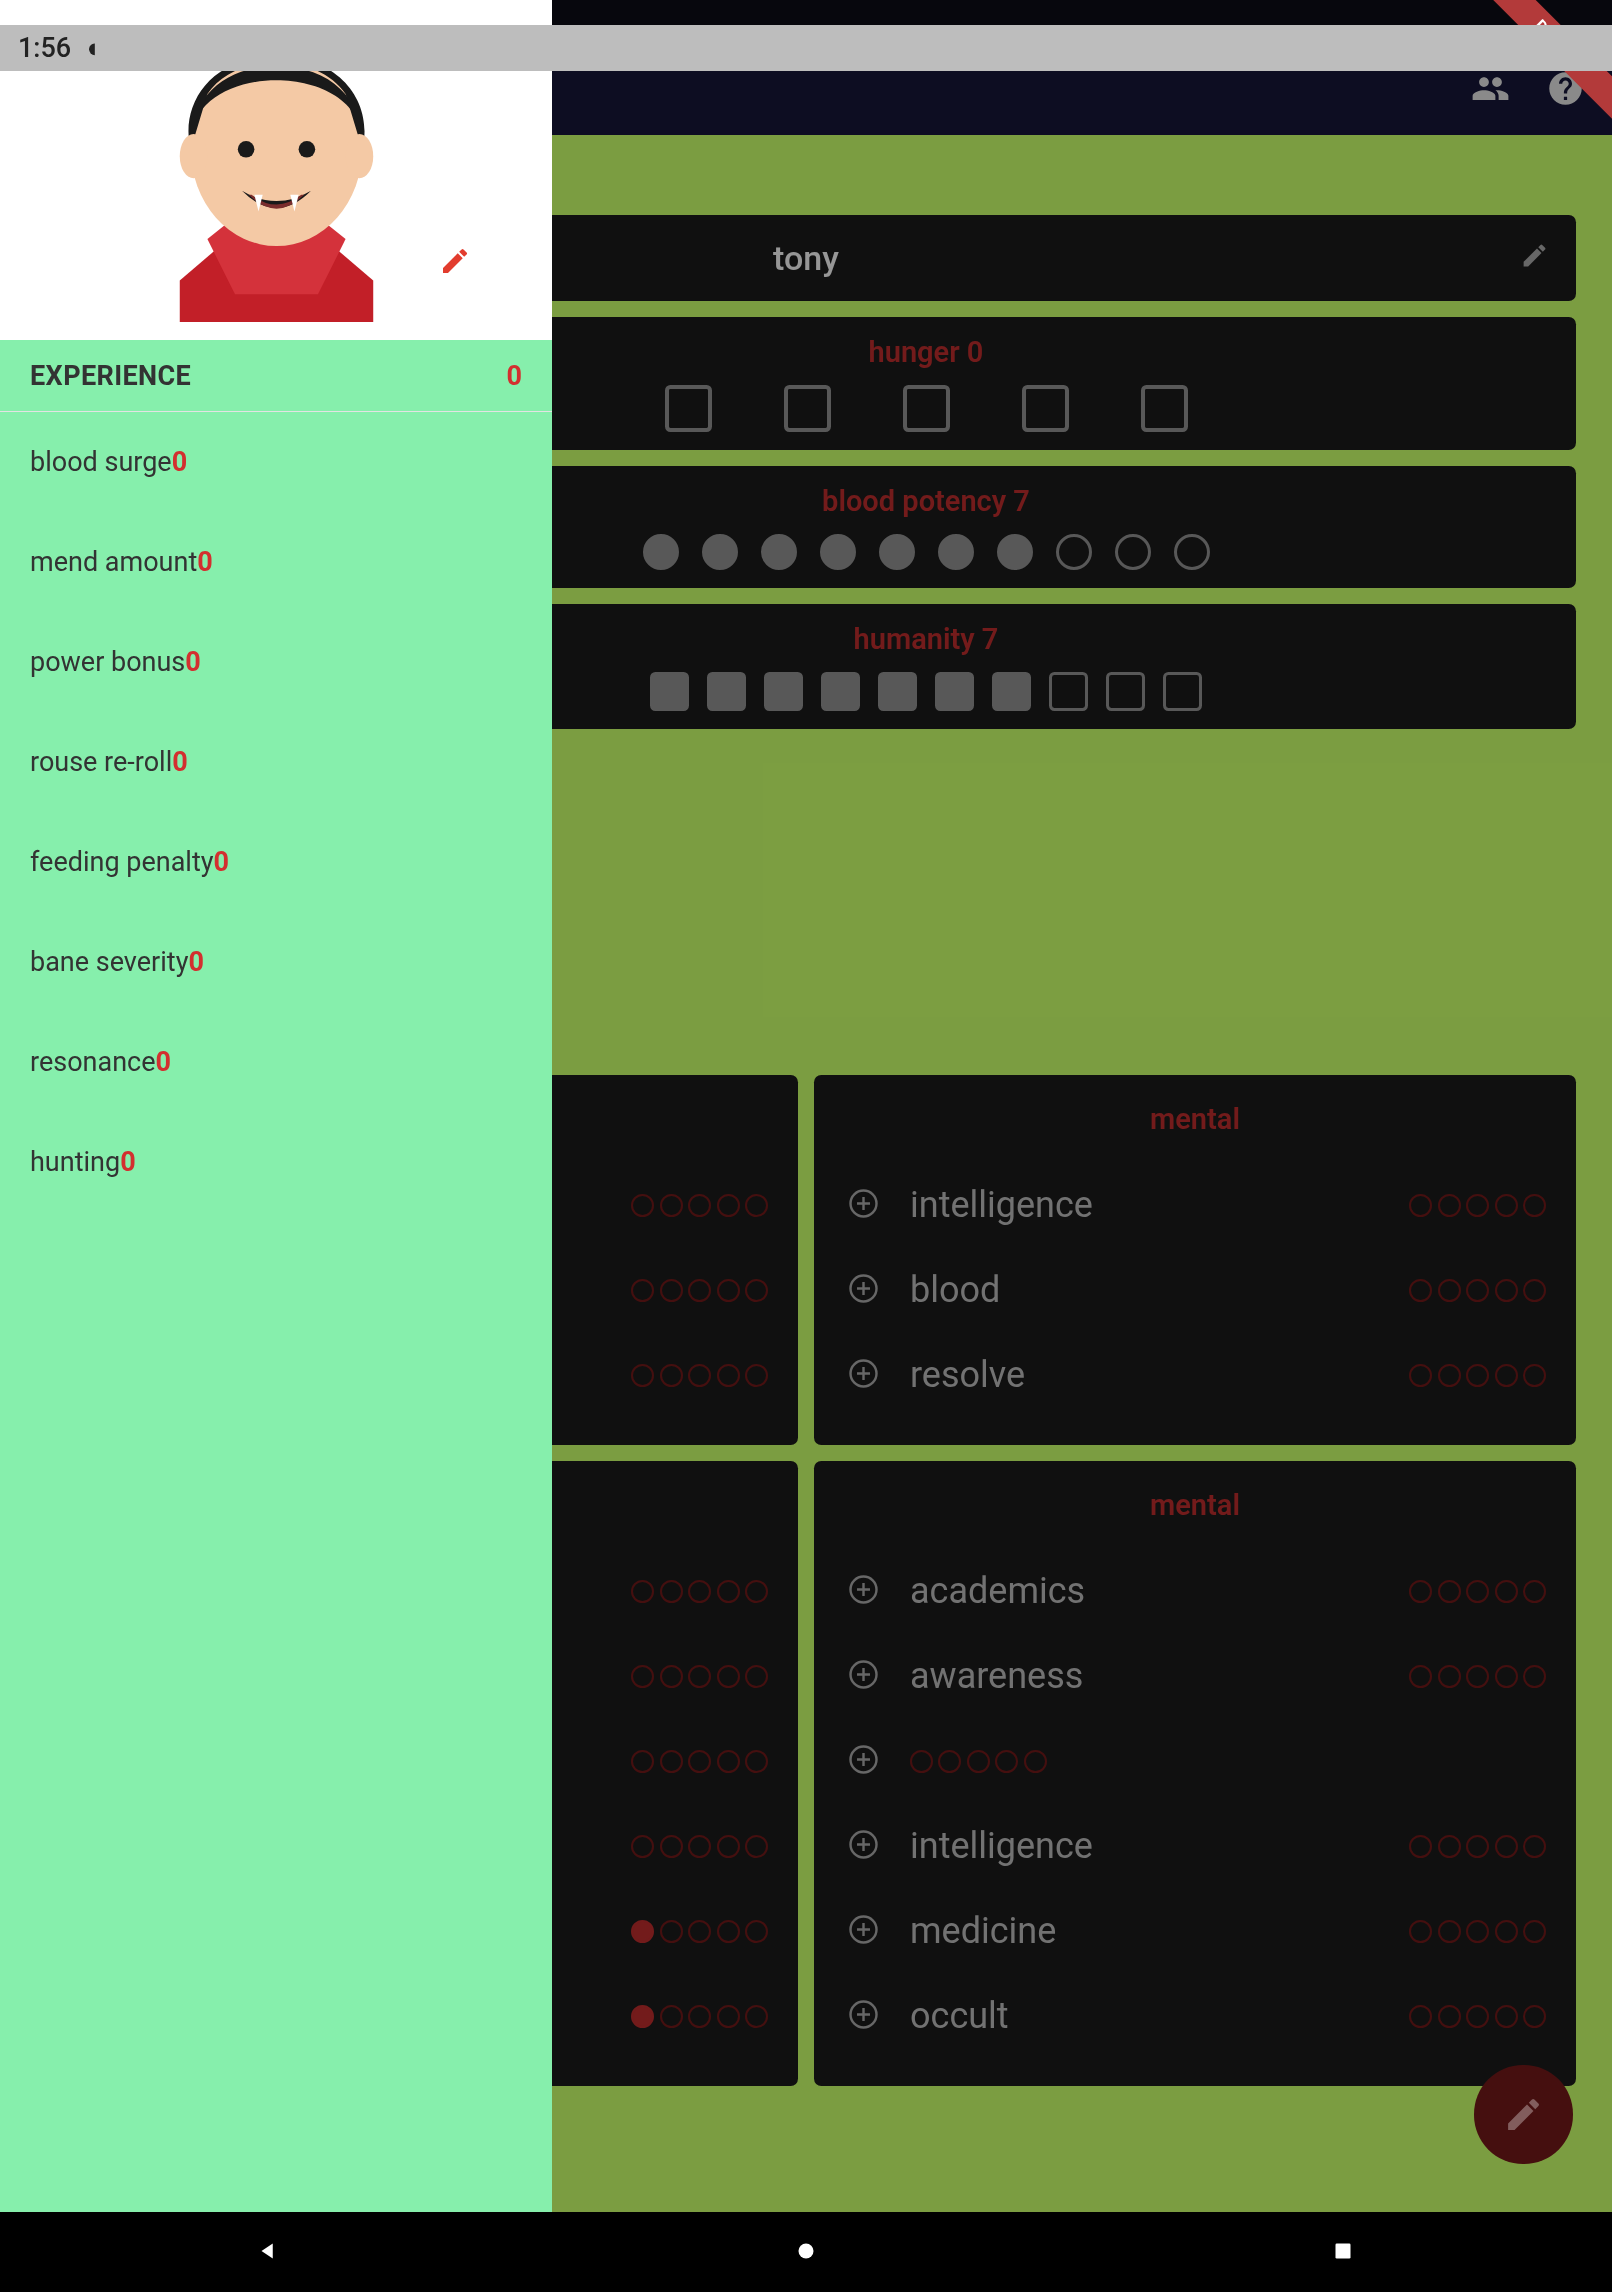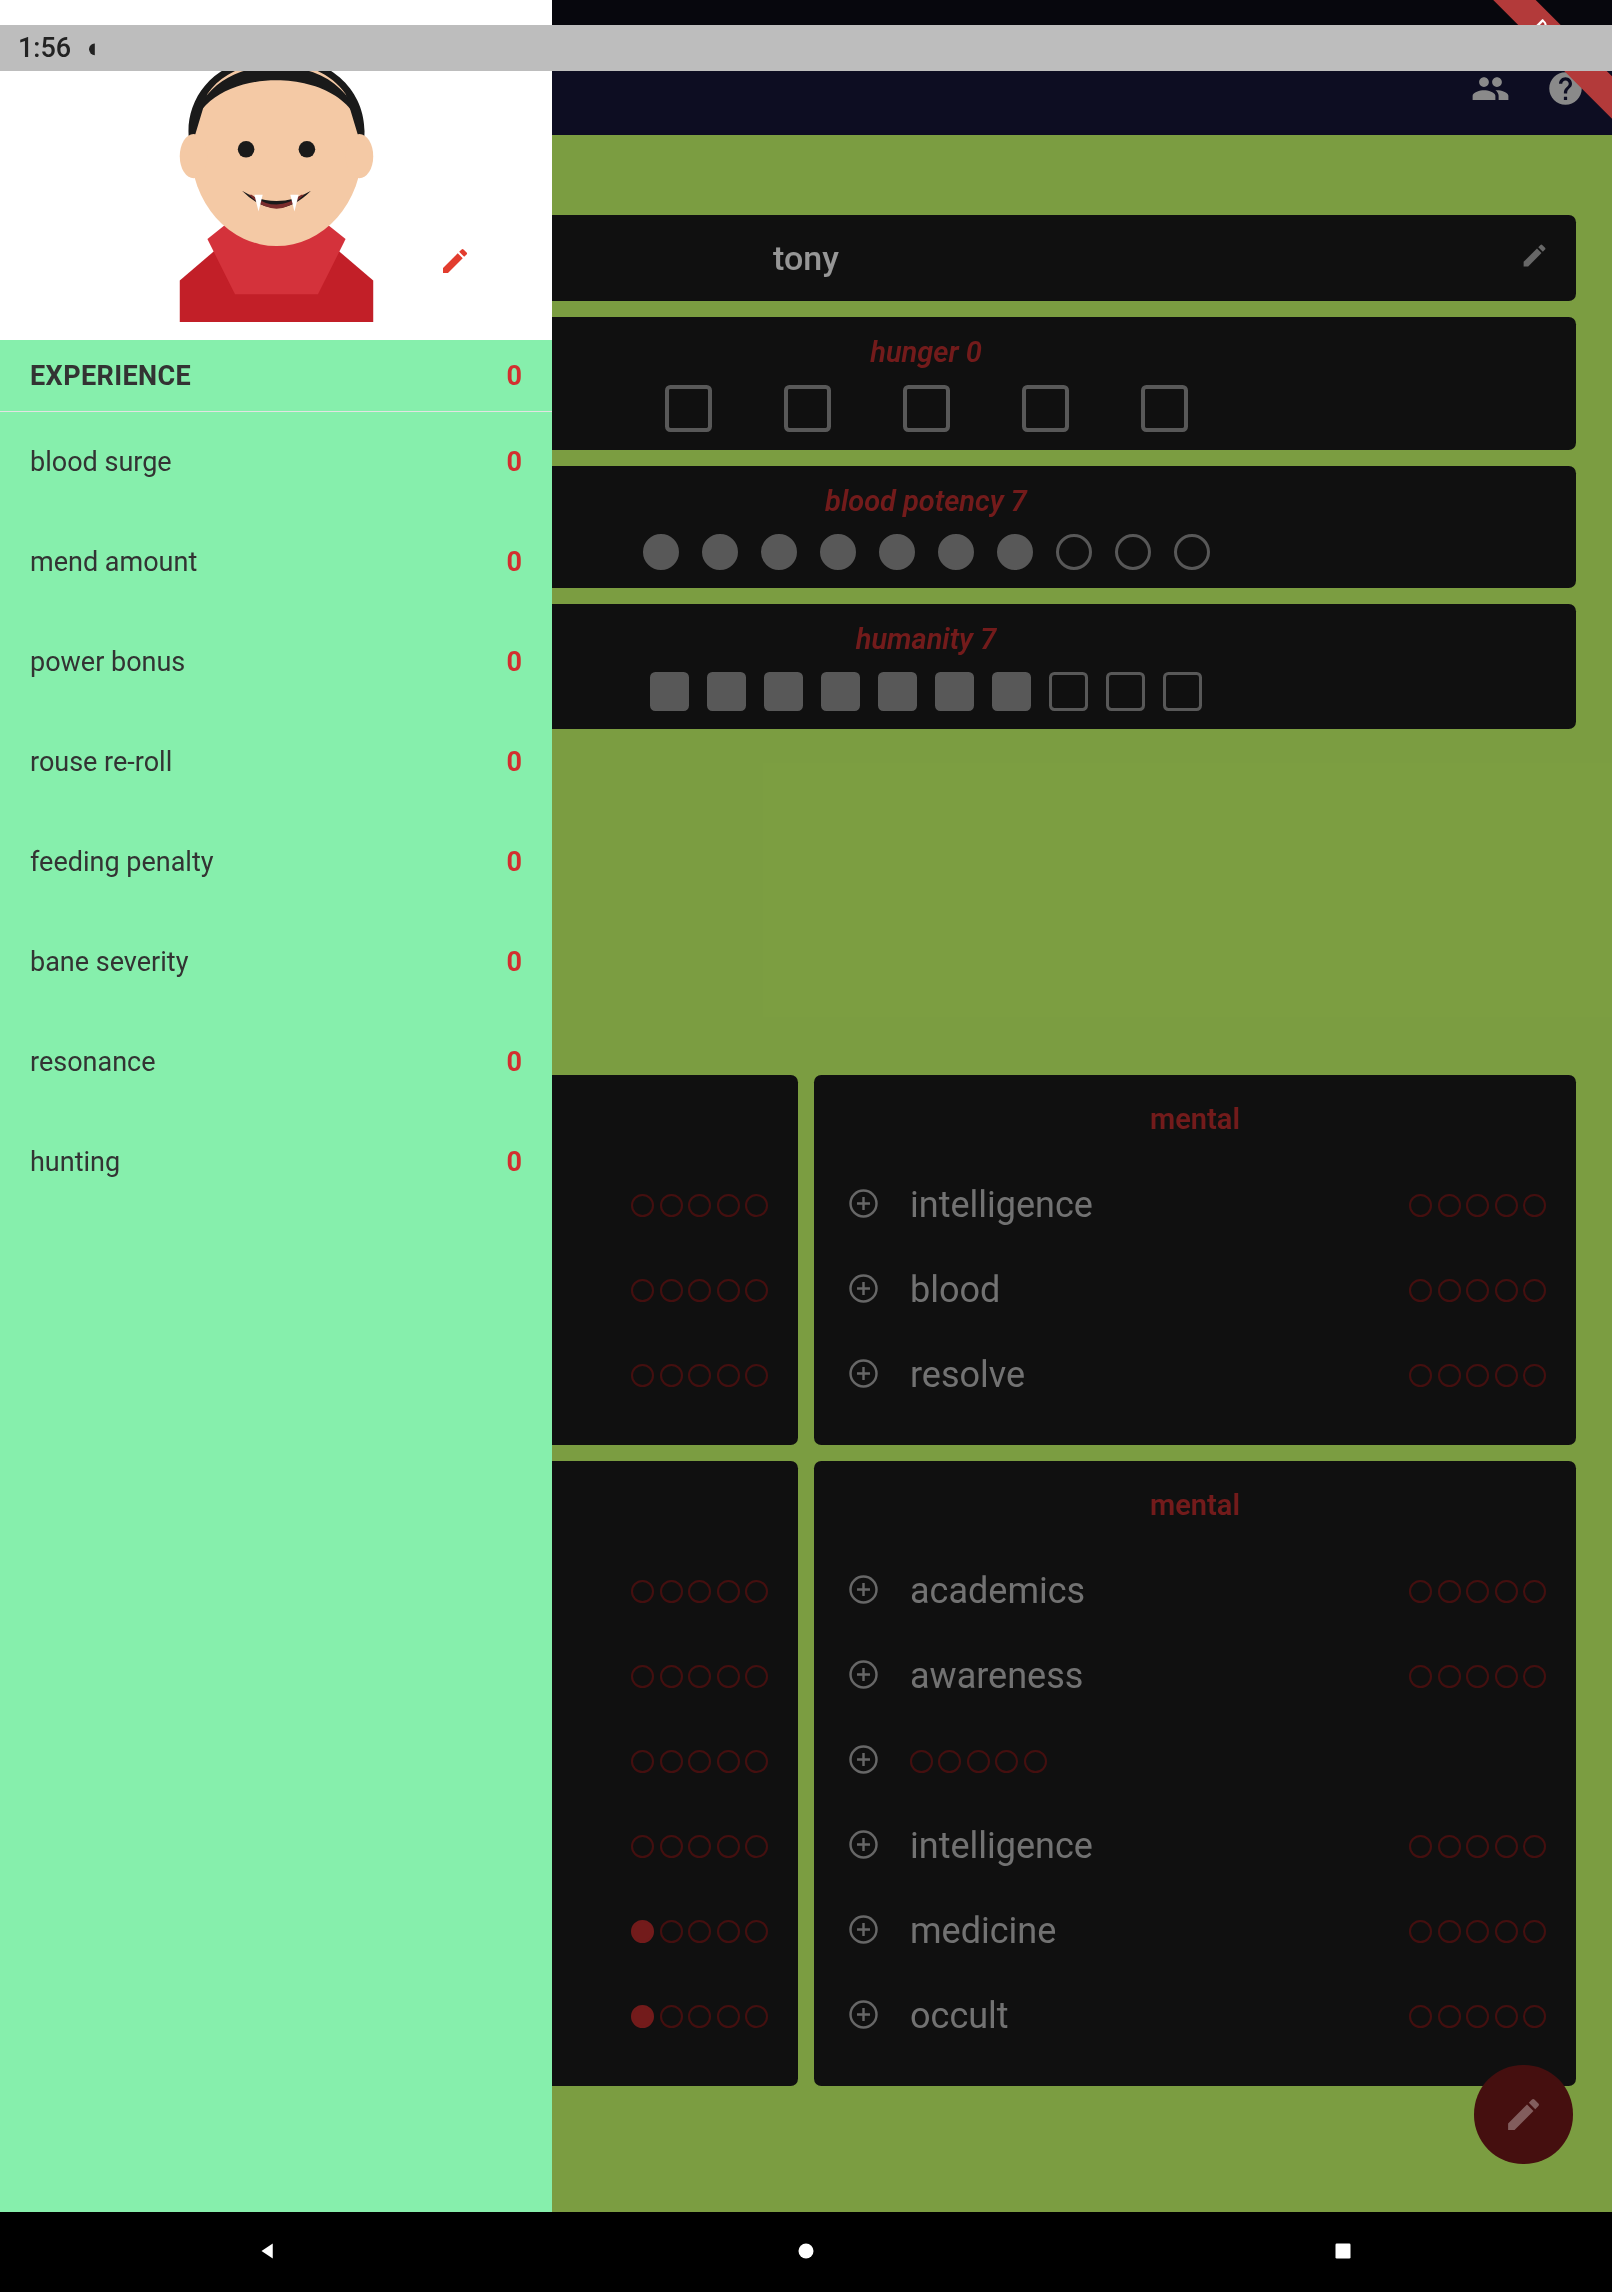--- a/index.html
+++ b/index.html
@@ -68,21 +68,21 @@
     align-items: center;
     padding: 19.7px 30px;
     font-size: 27px;
     border-bottom: 0.9px solid #e3e3e3;
   }
   .drawer-section-header .label { font-weight: 700; color: #333; letter-spacing: 0.4px; }
   .drawer-section-header .val { color: #d32f2f; font-weight: 700; }
 
   .drawer-item {
     display: flex;
-    justify-content: space-between;
+    justify-content: flex-start;
     align-items: center;
     padding: 34px 30px;
     font-size: 27px;
   }
   .drawer-item .label { color: #333; }
   .drawer-item .val { color: #d32f2f; font-weight: 700; }
 
   
   .main-area {
     position: absolute;
@@ -175,21 +175,21 @@
     font-size:25px;
   }
 
   .gauge-stack {
     flex:1;
     display:flex;
     flex-direction:column;
     gap:16px;
   }
   .gauge-card { text-align:center; }
-  .gauge-title { color:#b12a2a; font-size:29px; font-weight:600; margin-bottom:16px;font-style:italic; }
+  .gauge-title { color:#b12a2a; font-size:29px; font-weight:600; margin-bottom:16px; }
   .box-row { display:flex; justify-content:center; gap:72px; }
   .gbox {
     width:47px; height:47px;
     border:4.5px solid #888;
     border-radius:5.4px;
   }
   .dot-row { display:flex; justify-content:center; gap:23px; }
   .gdot {
     width:36px; height:36px; border-radius:50%;
     border:3.6px solid #888;

